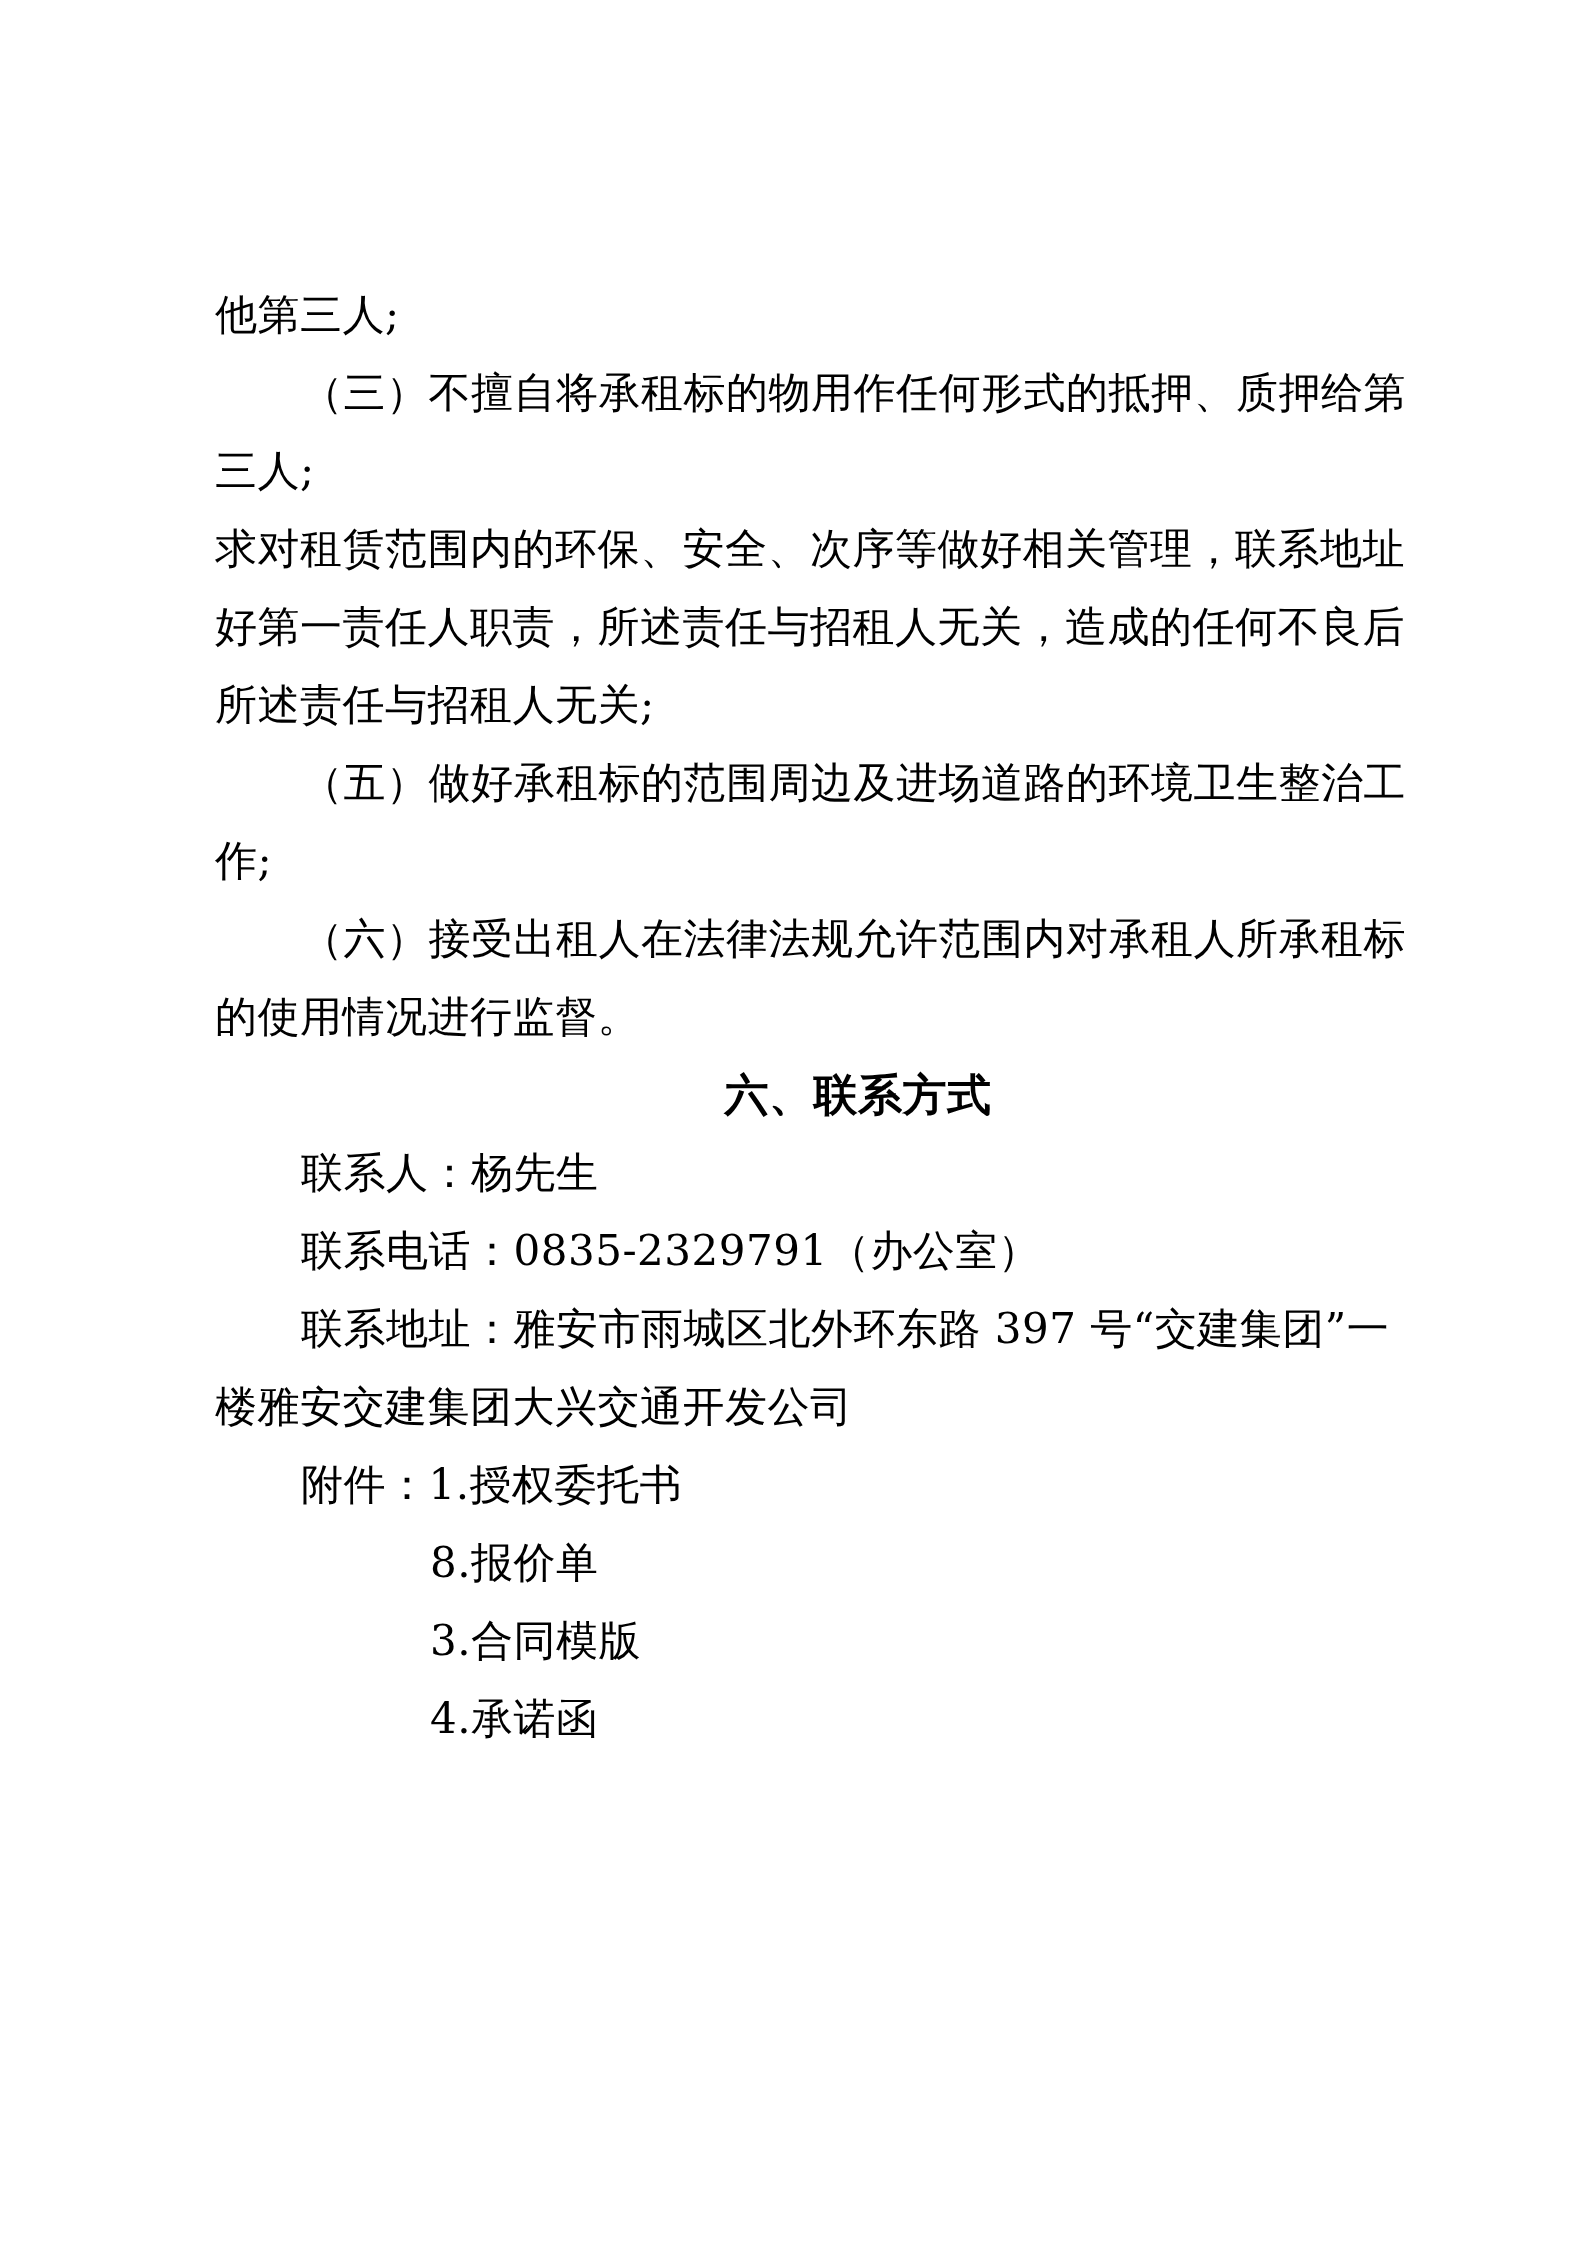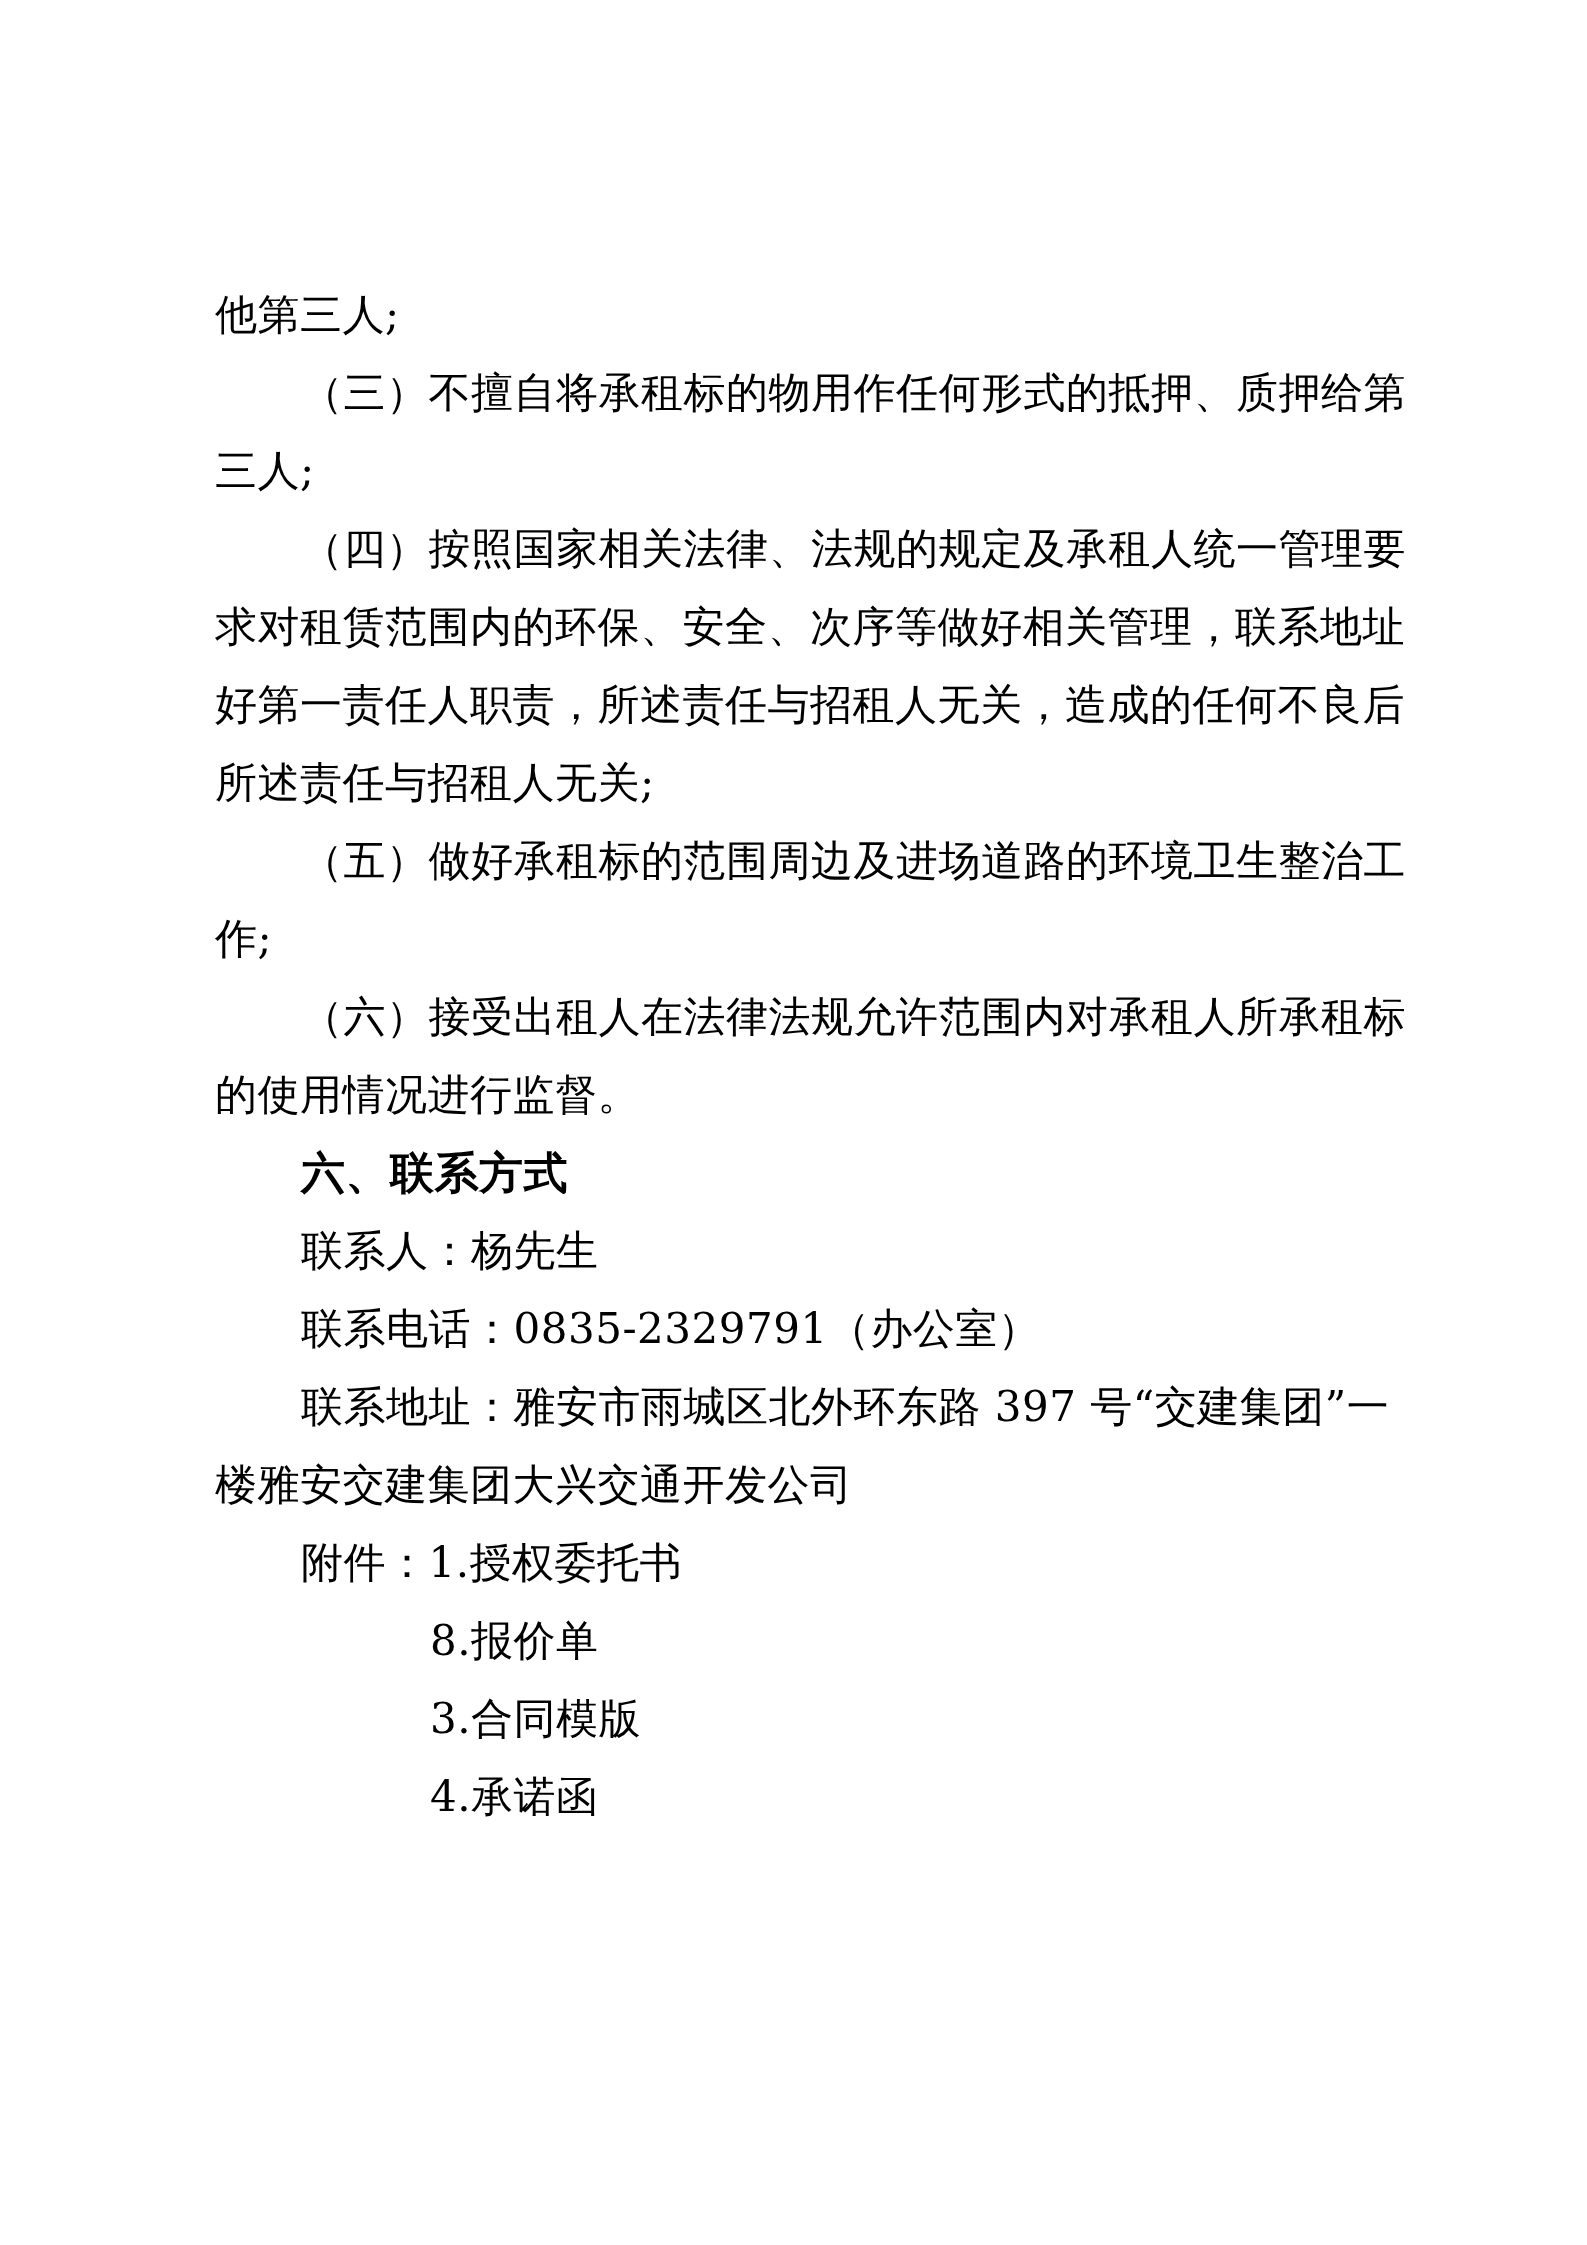--- a/index.html
+++ b/index.html
@@ -32,31 +32,31 @@
   .indent-para {
     padding-left: 86px;
   }
   .indent-attach {
     padding-left: 215px;
   }
   .heading {
     font-weight: bold;
     font-family: "DejaVu Sans", "Liberation Sans", sans-serif;
     font-size: 44px;
+    text-align: center;
   }
 </style>
 </head>
 <body>
 
 <div class="page">
   <div class="text-block">
     <div class="line">他第三人;</div>
     <div class="line indent-para">（三）不擅自将承租标的物用作任何形式的抵押、质押给第</div>
     <div class="line">三人;</div>
-    <div class="line indent-para">（四）按照国家相关法律、法规的规定及承租人统一管理要</div>
     <div class="line">求对租赁范围内的环保、安全、次序等做好相关管理，联系地址</div>
     <div class="line">好第一责任人职责，所述责任与招租人无关，造成的任何不良后</div>
     <div class="line">所述责任与招租人无关;</div>
     <div class="line indent-para">（五）做好承租标的范围周边及进场道路的环境卫生整治工</div>
     <div class="line">作;</div>
     <div class="line indent-para">（六）接受出租人在法律法规允许范围内对承租人所承租标</div>
     <div class="line">的使用情况进行监督。</div>
     <div class="line indent-para heading">六、联系方式</div>
     <div class="line indent-para">联系人：杨先生</div>
     <div class="line indent-para">联系电话：0835-2329791（办公室）</div>

